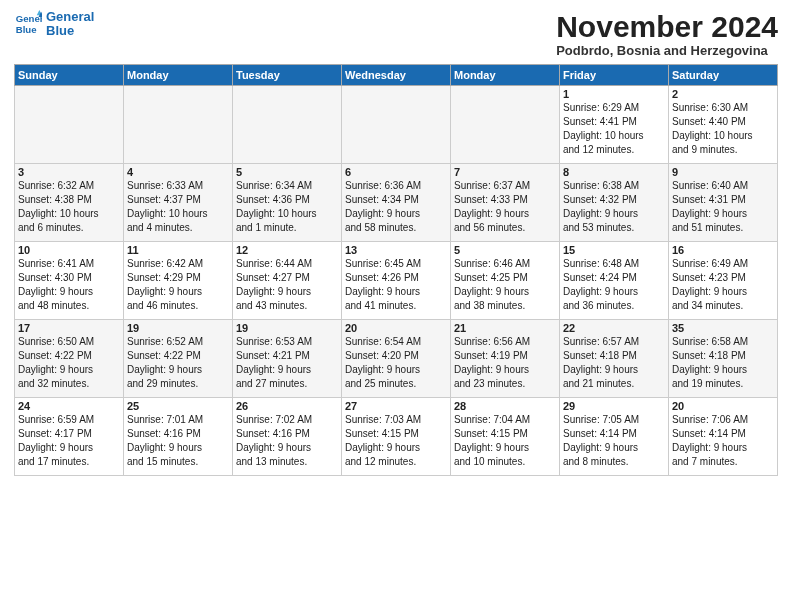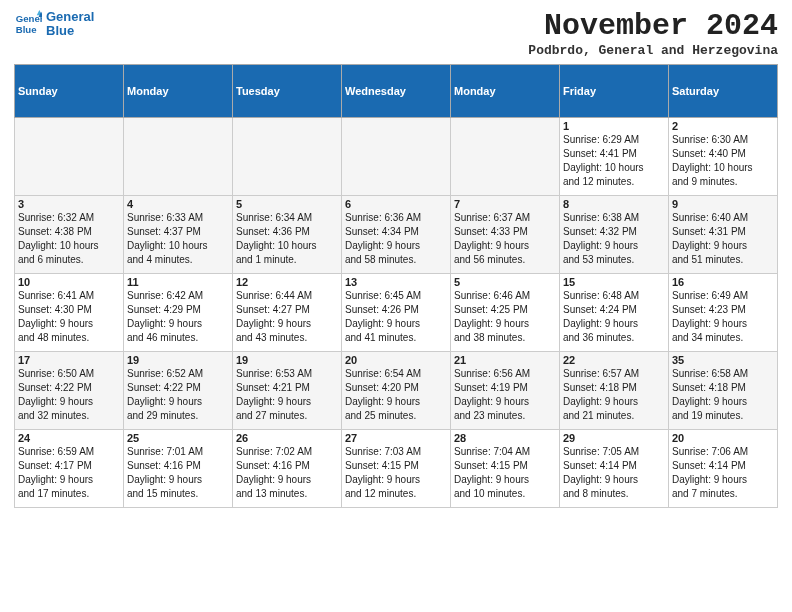--- a/index.html
+++ b/index.html
@@ -24,22 +24,21 @@
     .logo {
       display: flex;
       align-items: center;
       gap: 4px;
     }
     .logo-icon {
       width: 28px;
       height: 28px;
     }
     .title-block {
-      text-align: right;
-      font-family: Liberation Mono, monospace;
+      text-align: left;
     }
     .month-title {
       font-size: 30px;
       font-weight: bold;
       color: #222;
       line-height: 1.1;
     }
     .location {
       font-size: 13px;
       color: #333;
@@ -48,21 +47,21 @@
     table {
       width: 100%;
       border-collapse: collapse;
       table-layout: fixed;
     }
     th {
       background: #1a6ab1;
       color: #fff;
       font-size: 11px;
       font-weight: bold;
-      padding: 20px 3px;
+      padding: 4px 3px;
       text-align: left;
       border: 1px solid #aaa;
     }
     td {
       vertical-align: top;
       border: 1px solid #ccc;
       padding: 2px 3px;
       font-size: 8.5px;
       color: #222;
       height: 78px;
@@ -99,21 +98,21 @@
         <polygon points="26,6 32,6 29,0" fill="#4ab0e0"></polygon>
         <polygon points="28,8 34,8 31,2" fill="#1a6ab1"></polygon>
       </svg>
       <div>
         <div style="font-size:13px;font-weight:bold;color:#1a6ab1;line-height:1.1">General</div>
         <div style="font-size:13px;font-weight:bold;color:#1a6ab1;line-height:1.1">Blue</div>
       </div>
     </div>
     <div class="title-block">
       <div class="month-title">November 2024</div>
-      <div class="location">Podbrdo, General and Herzegovina</div>
+      <div class="location">Podbrdo, Bosnia and Herzegovina</div>
     </div>
   </div>
 
   <table>
     <thead>
       <tr>
       <th>Sunday</th>
           <th>Monday</th>
           <th>Tuesday</th>
           <th>Wednesday</th>

